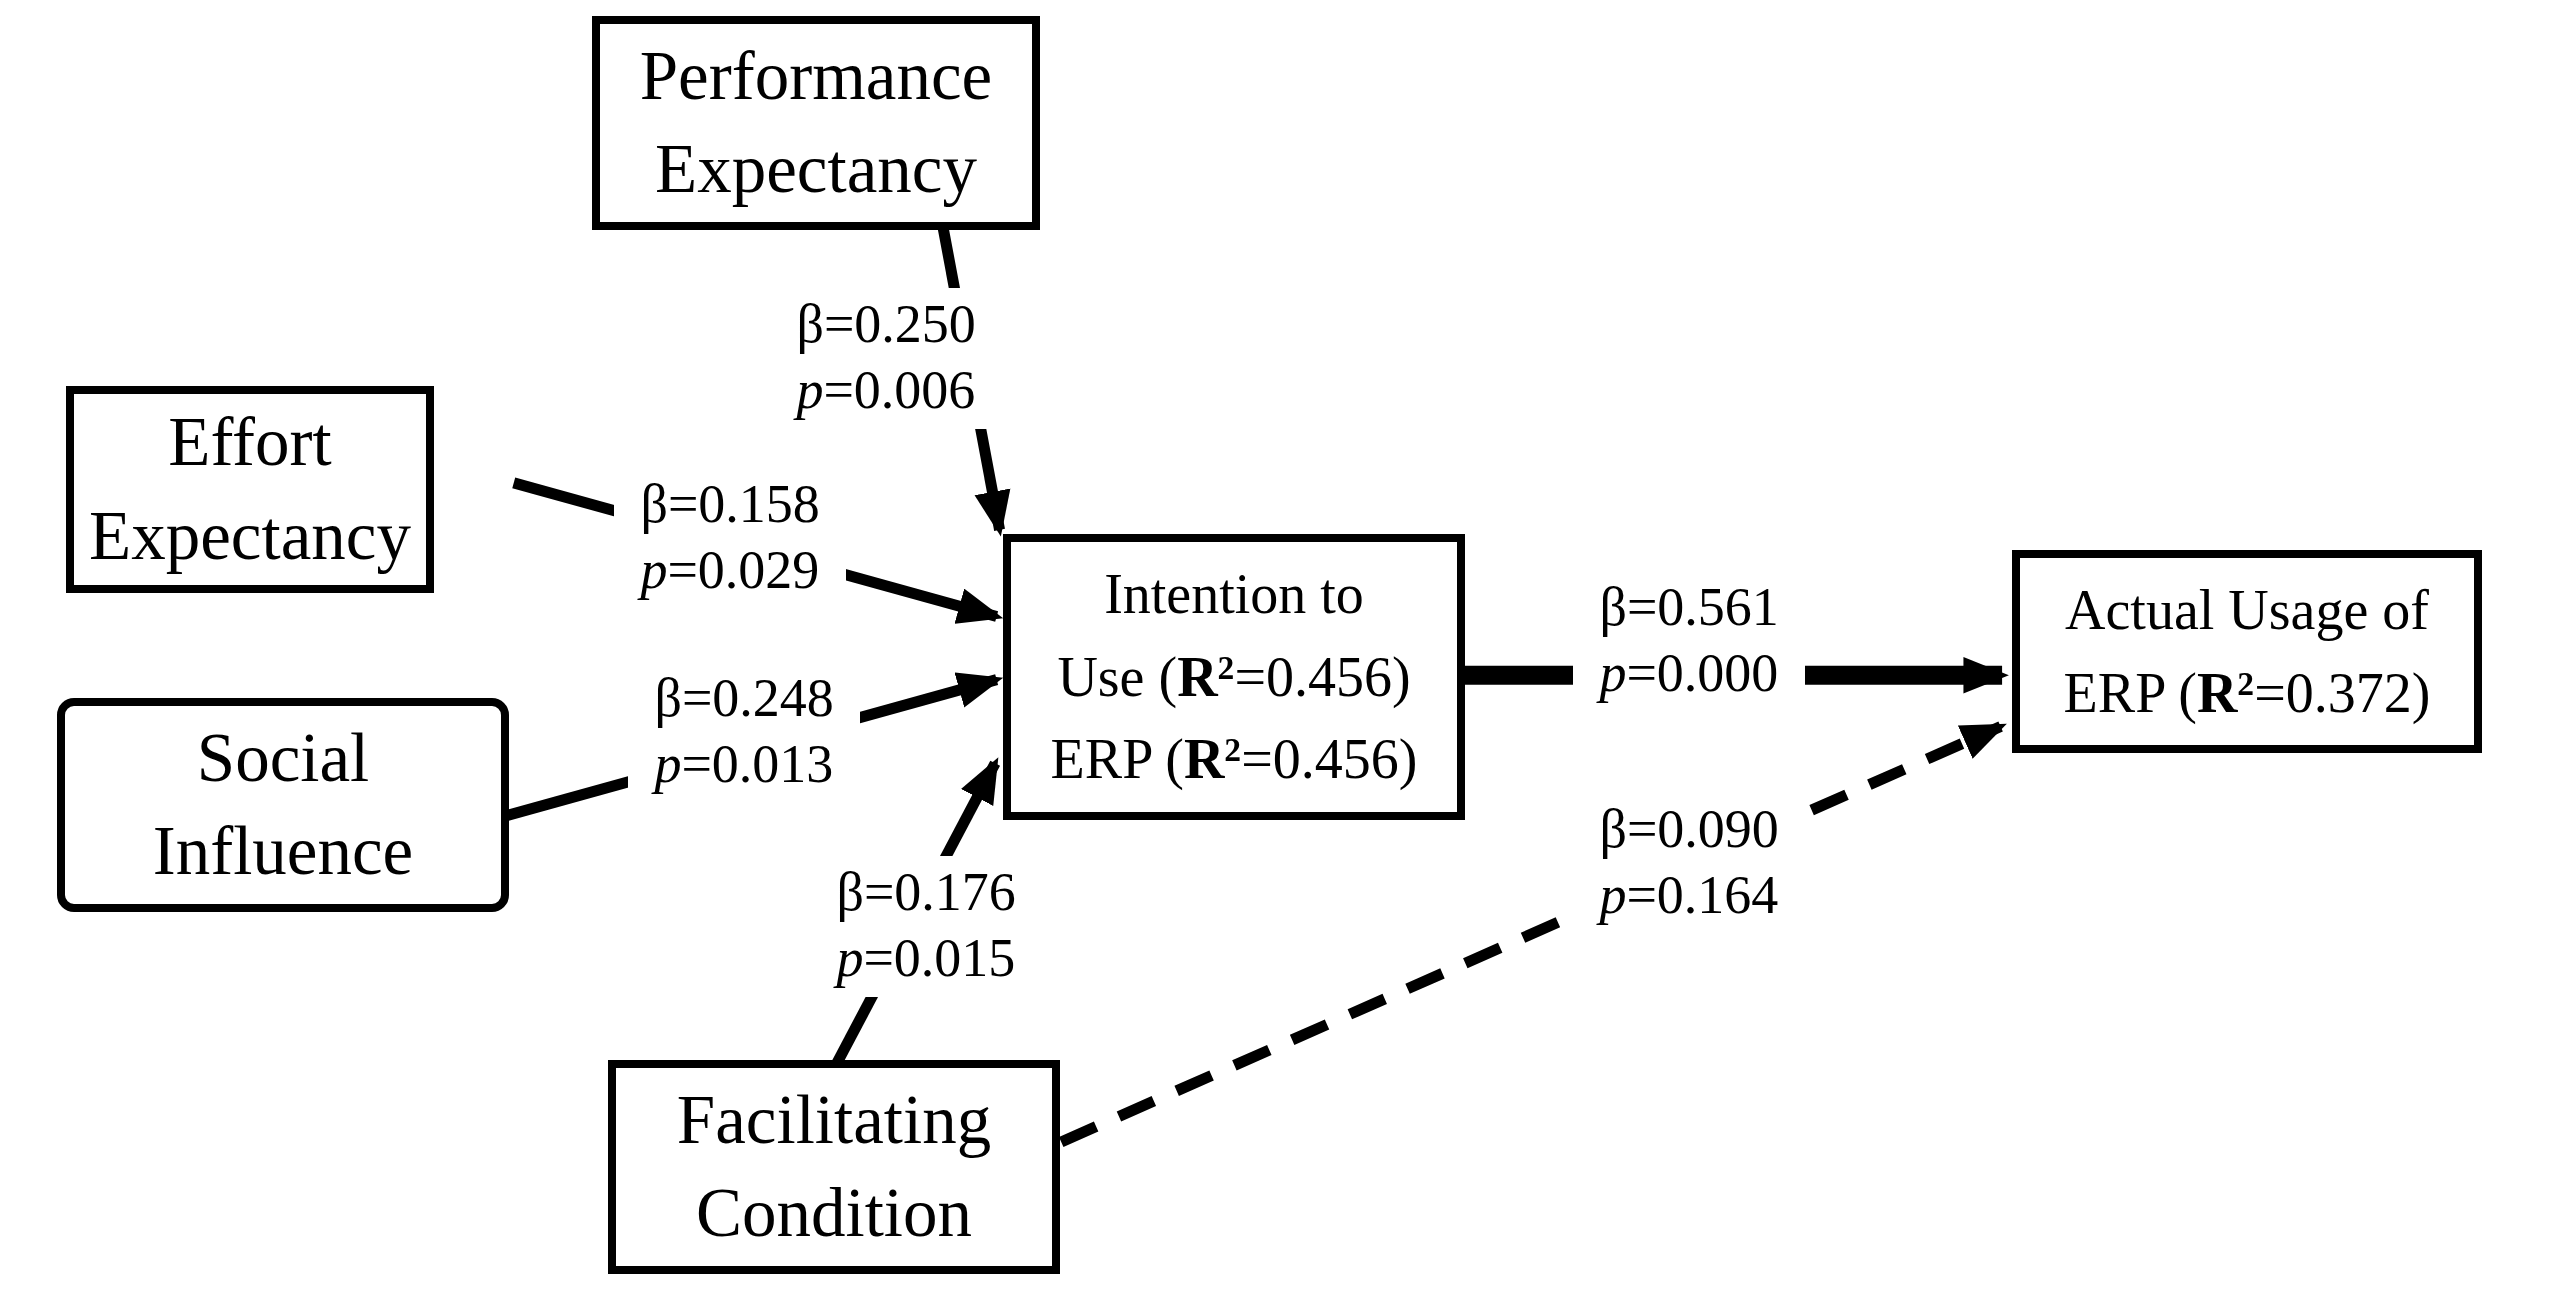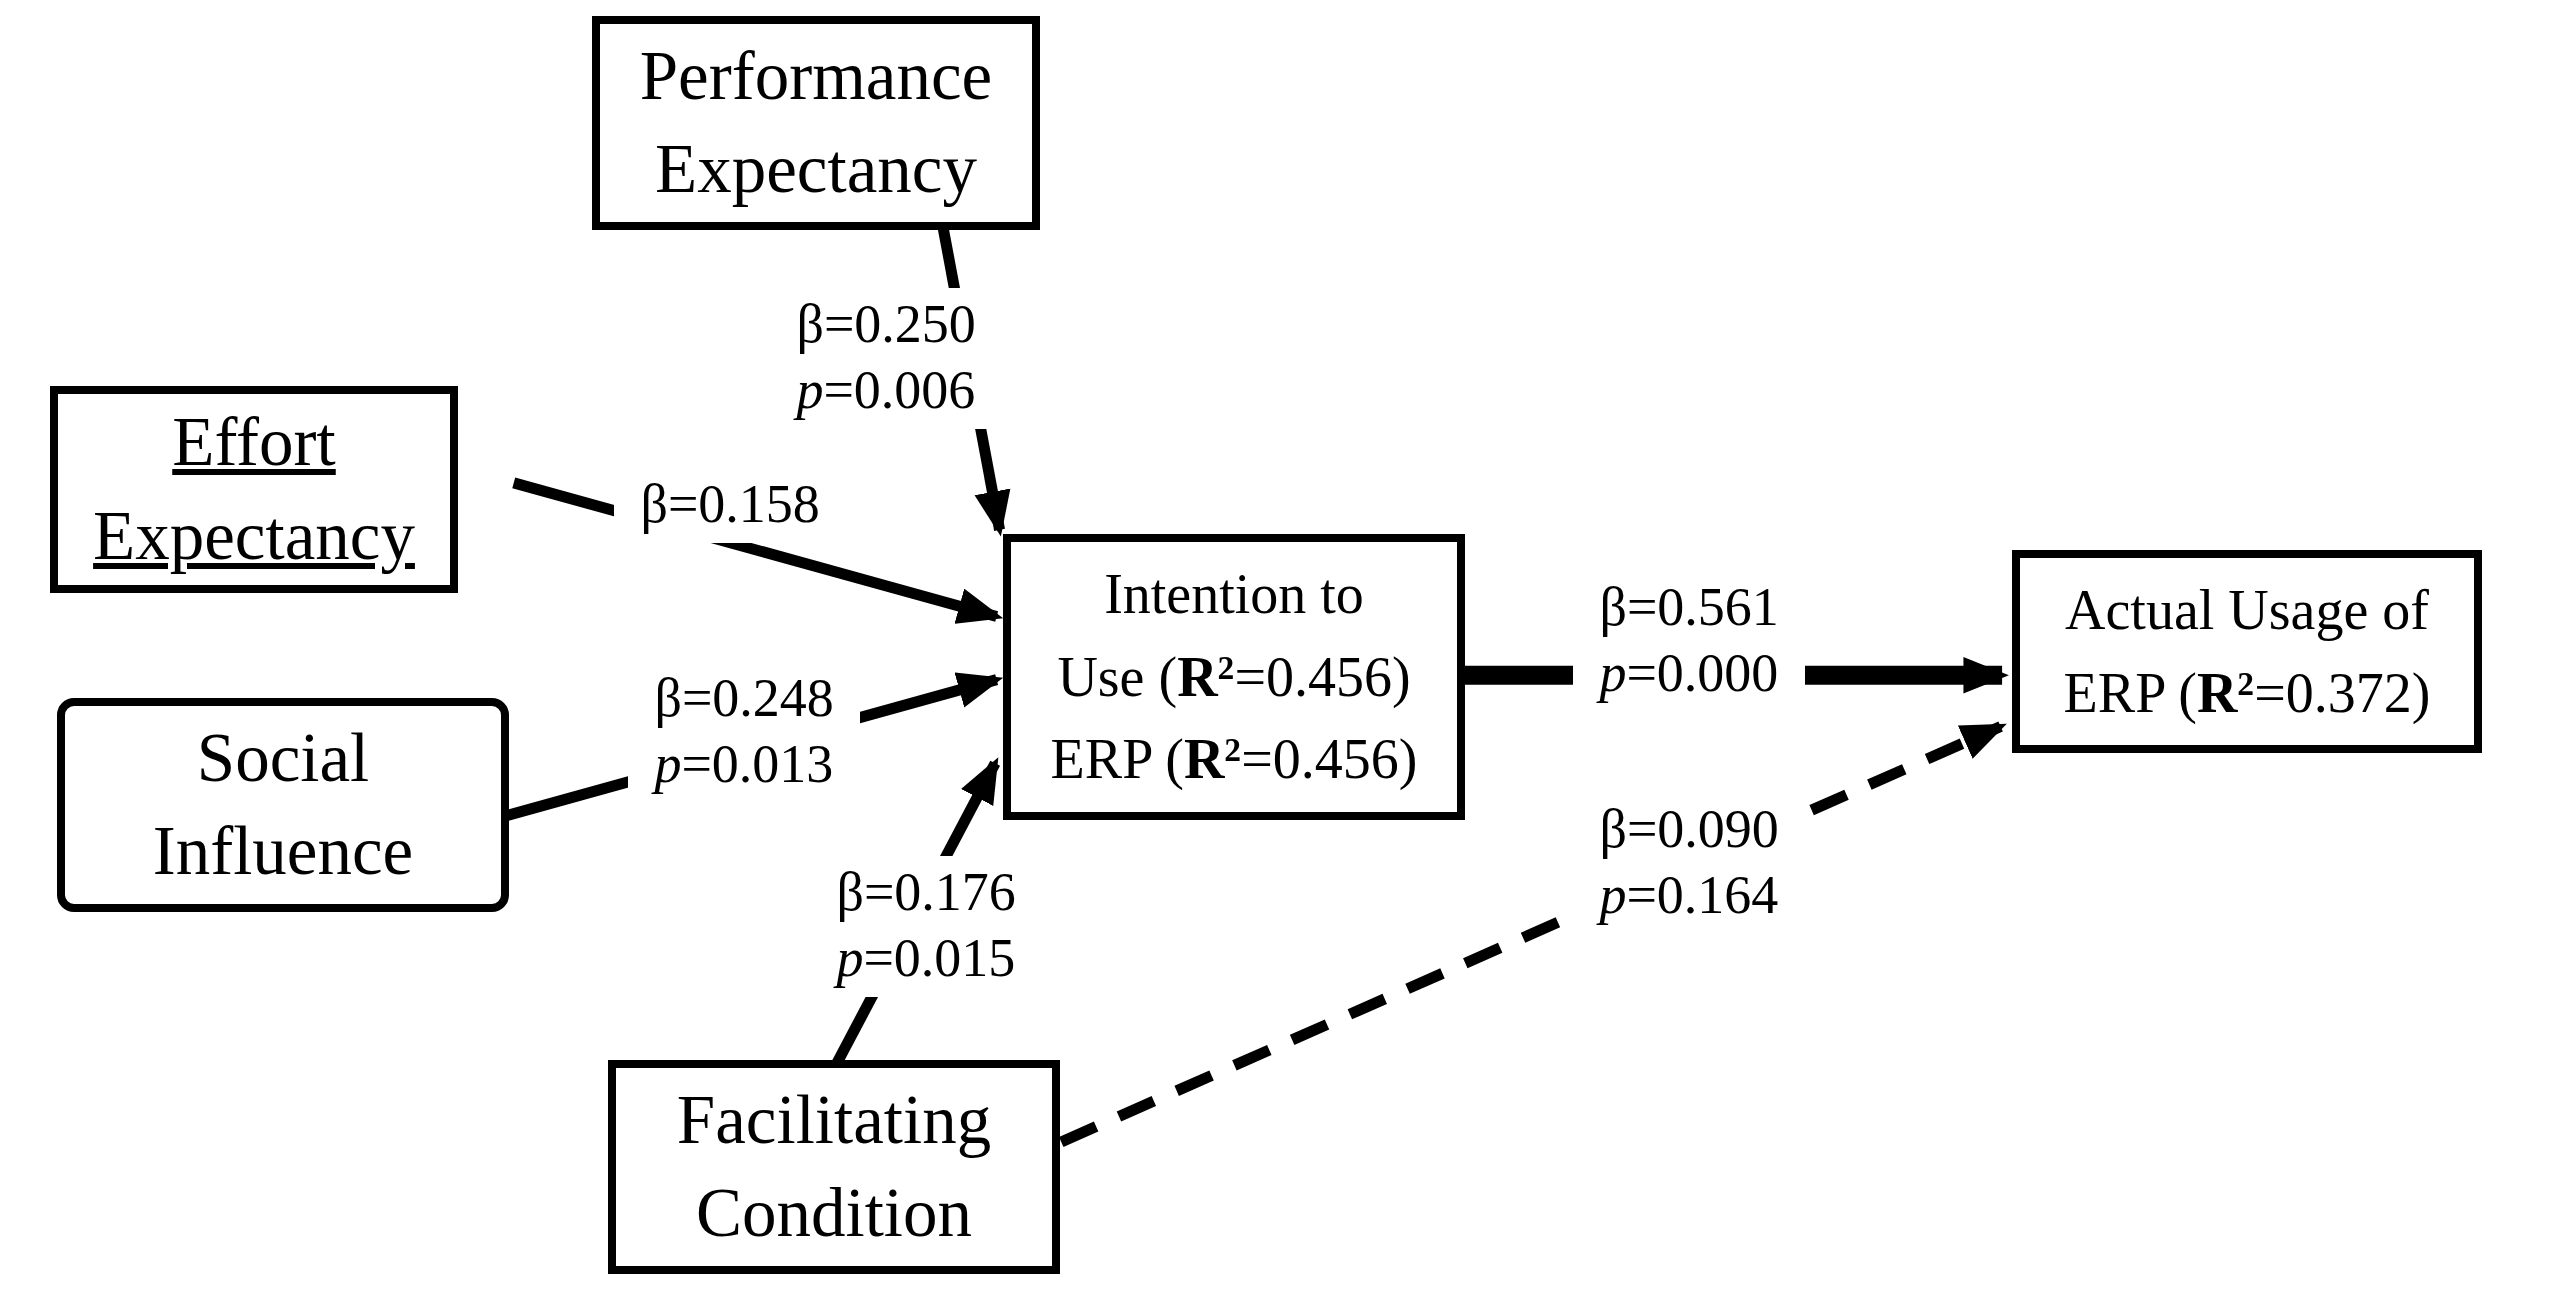--- a/index.html
+++ b/index.html
@@ -68,21 +68,21 @@
     <line class="wire" x1="1128" y1="1472" x2="1356" y2="1040" marker-end="url(#ah)"></line>
     <line class="wire-thick" x1="1995" y1="920" x2="2728" y2="920" marker-end="url(#ah)"></line>
     <line class="wire-dashed" x1="1446" y1="1556" x2="2726" y2="990" marker-end="url(#ah)"></line>
   </svg>
 
   <div class="node big" style="left:592px; top:16px; width:448px; height:214px;">
     <div class="nline">Performance</div>
     <div class="nline">Expectancy</div>
   </div>
 
-  <div class="node big" style="left:50px; top:386px; width:408px; height:207px;text-decoration:underline;">
+  <div class="node big" style="left:66px; top:386px; width:368px; height:207px;">
     <div class="nline">Effort</div>
     <div class="nline">Expectancy</div>
   </div>
 
   <div class="node big" style="left:57px; top:698px; width:452px; height:214px;border-radius:17px;">
     <div class="nline">Social</div>
     <div class="nline">Influence</div>
   </div>
 
   <div class="node big" style="left:608px; top:1060px; width:452px; height:214px;">
@@ -107,20 +107,21 @@
     </div>
   </div>
 
   <div class="edge-label" style="left:770px; top:288px;">
     <div><span>β</span><span>=0.250</span></div>
     <div><span class="it">p</span><span>=0.006</span></div>
   </div>
 
   <div class="edge-label" style="left:614px; top:468px;">
     <div><span>β</span><span>=0.158</span></div>
+    <div><span class="it">p</span><span>=0.029</span></div>
   </div>
 
   <div class="edge-label" style="left:628px; top:662px;">
     <div><span>β</span><span>=0.248</span></div>
     <div><span class="it">p</span><span>=0.013</span></div>
   </div>
 
   <div class="edge-label" style="left:810px; top:856px;">
     <div><span>β</span><span>=0.176</span></div>
     <div><span class="it">p</span><span>=0.015</span></div>

